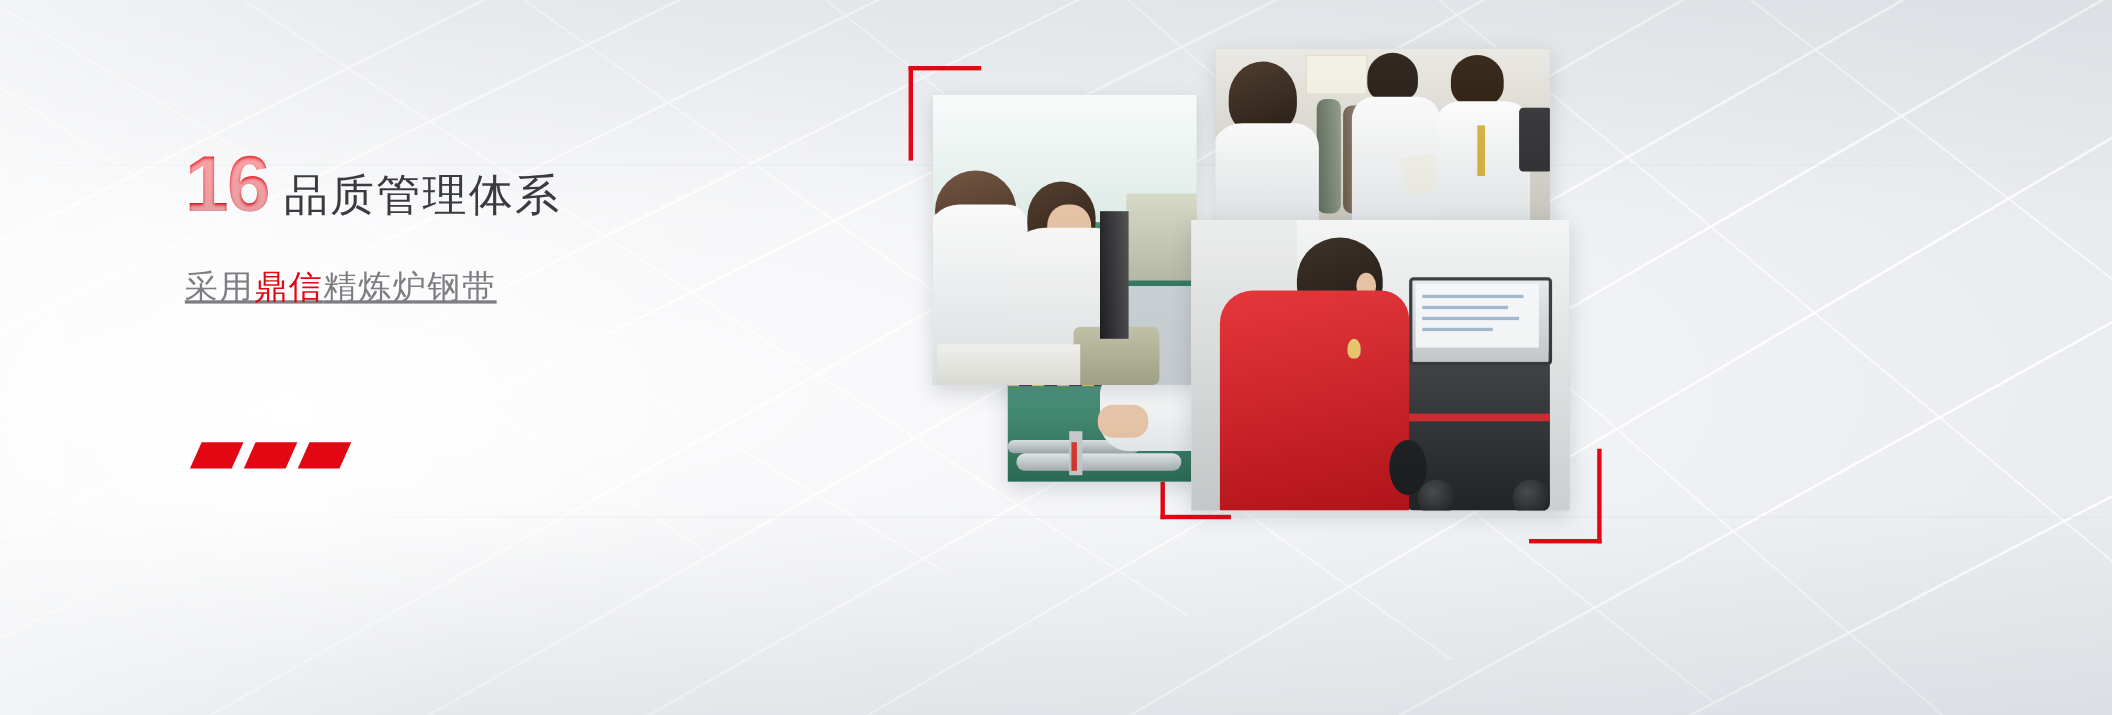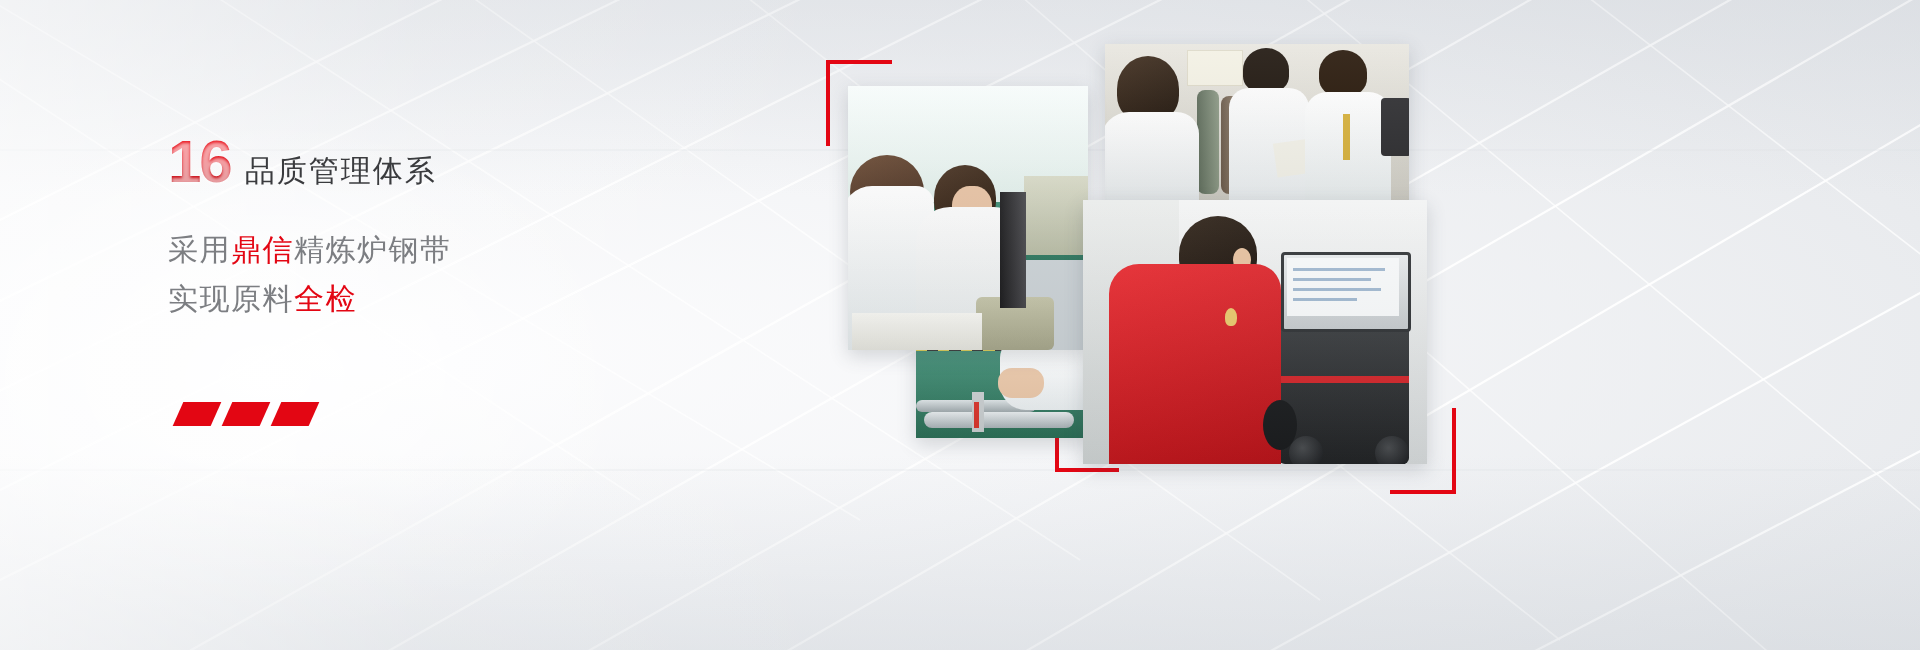--- a/index.html
+++ b/index.html
@@ -18,37 +18,37 @@
     background:linear-gradient(90deg, rgba(255,255,255,.55) 0%, rgba(255,255,255,.12) 22%, rgba(255,255,255,0) 45%),
                linear-gradient(180deg, rgba(210,214,220,.35) 0%, rgba(255,255,255,0) 30%, rgba(255,255,255,0) 70%, rgba(205,210,216,.40) 100%);}
   .bg-glow{position:absolute;left:-6%;top:18%;width:760px;height:520px;border-radius:50%;
     background:radial-gradient(closest-side, rgba(255,255,255,.95), rgba(255,255,255,0));
     pointer-events:none;}
 
   
   .copy{position:absolute;left:168px;top:132px;width:640px;}
   .headline{display:flex;align-items:flex-end;white-space:nowrap;line-height:1;}
   .hl-num{
-    font-size:60px;font-weight:bold;letter-spacing:-2px;
+    font-size:72px;font-weight:bold;letter-spacing:-2px;
     background:linear-gradient(180deg,#f0242c 0%,#e2111b 45%,#b60d14 100%);
     -webkit-background-clip:text;background-clip:text;color:transparent;
     text-shadow:0 2px 3px rgba(255,255,255,.6);
     font-family:"Liberation Sans","DejaVu Sans",sans-serif;
   }
   .hl-main{
     font-size:80px;font-weight:bold;color:#333437;letter-spacing:1px;
     margin-left:2px;
     text-shadow:0 1px 2px rgba(255,255,255,.7);
   }
   .hl-sub{
-    font-size:30px;color:#3a3b3e;letter-spacing:2px;
+    font-size:40px;color:#3a3b3e;letter-spacing:2px;
     margin-left:14px;padding-bottom:6px;font-weight:400;
   }
   .lines{margin-top:34px;}
-  .line{font-size:30px;color:#7c7e82;letter-spacing:1.5px;line-height:1.62;white-space:nowrap;}
+  .line{font-size:30px;color:#7c7e82;letter-spacing:1.5px;line-height:1.62;white-space:nowrap;text-decoration:underline;}
   .line .hi{color:#e30613;}
 
   
   .slashes{position:absolute;left:178px;top:402px;width:160px;height:28px;}
   .slash{position:absolute;top:0;width:38px;height:24px;background:#e30613;
     transform:skewX(-24deg);}
   .slash.s1{left:0;}
   .slash.s2{left:49px;}
   .slash.s3{left:98px;}
 
@@ -196,23 +196,20 @@
   <div class="copy">
     <div class="headline">
       <span class="hl-num">16</span>
       <span class="hl-sub">品质管理体系</span>
     </div>
 
     <div class="lines">
       <div class="line">
         <span>采用</span><span class="hi">鼎信</span><span>精炼炉钢带</span>
       </div>
-      <div class="line">
-        <span>实现原料</span><span class="hi">全检</span><span></span>
-      </div>
     </div>
   </div>
 
   <div class="slashes">
     <div class="slash s1"></div>
     <div class="slash s2"></div>
     <div class="slash s3"></div>
   </div>
 
   <div class="bracket tl"></div>

